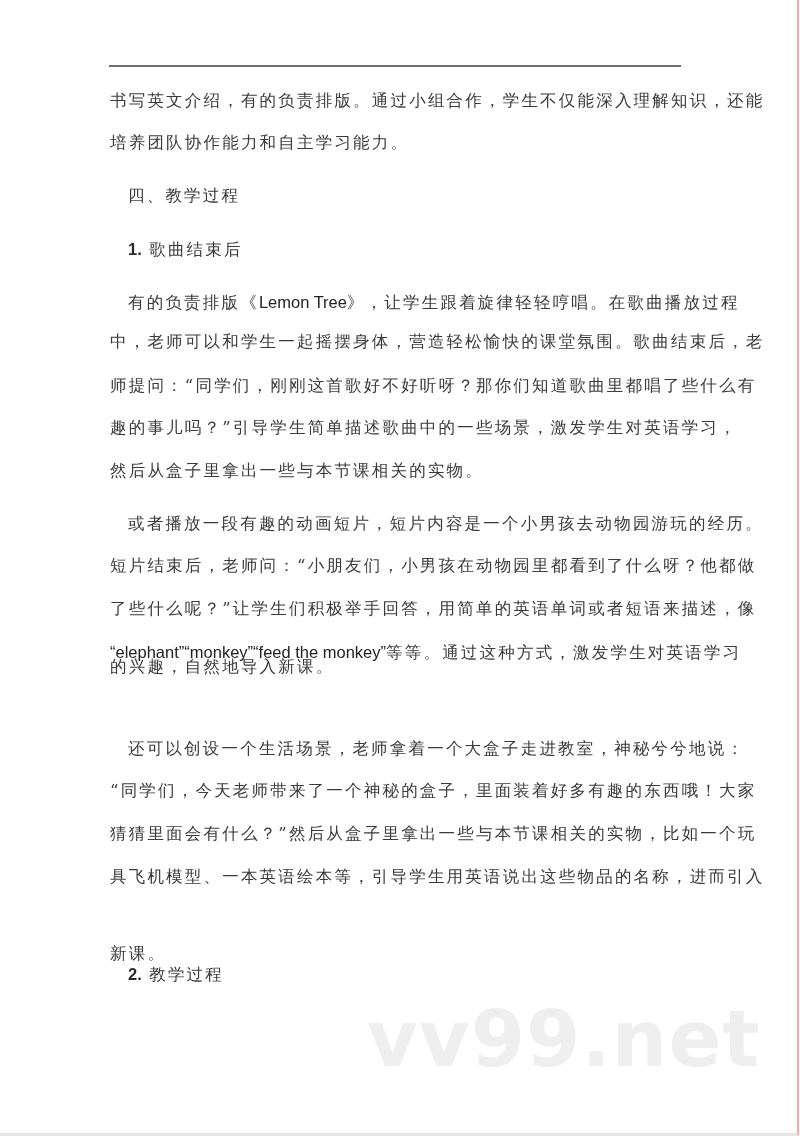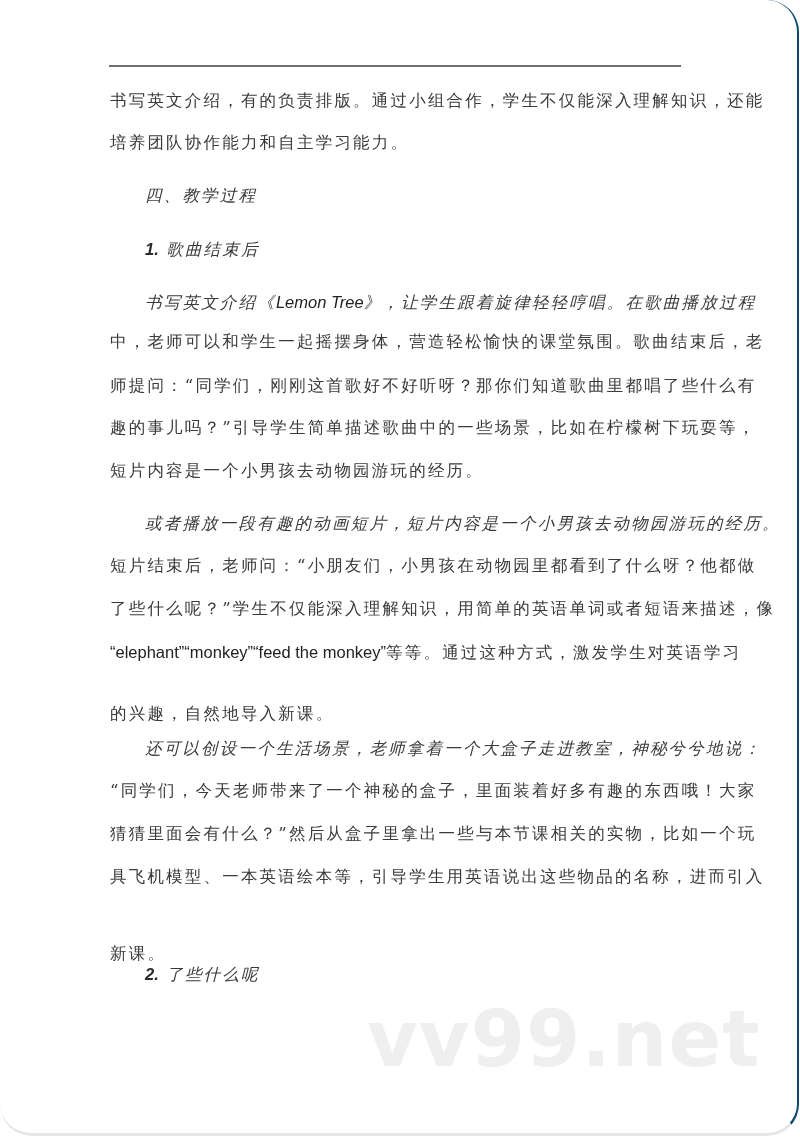--- a/index.html
+++ b/index.html
@@ -14,23 +14,22 @@
       overflow: hidden;
       font-family: "DejaVu Serif", "Liberation Serif", serif;
       color: #3a3a3a;
     }
     .page {
       position: absolute;
       left: 0; top: 0;
       width: 797px;
       height: 1133px;
       background: #ffffff;
-      border-right: 2px solid #0c4a6e;
+      border-right: 2px solid #fca5a5;
       border-bottom: 3px solid #e6e6e6;
-      border-radius: 32px;
     }
     .header-rule {
       position: absolute;
       left: 109px;
       top: 65px;
       width: 572px;
       height: 0;
       border-top: 2px solid #6e6e6e;
     }
     .content {
@@ -41,21 +40,21 @@
     }
     .line {
       position: absolute;
       left: 0;
       white-space: nowrap;
       font-size: 16.5px;
       letter-spacing: 2.2px;
       line-height: 22px;
       color: #3a3a3a;
     }
-    .line.indent { left: 35px; font-style: italic; }
+    .line.indent { left: 18px; }
     .num {
       font-family: "Liberation Sans", sans-serif;
       font-weight: bold;
       letter-spacing: 0;
       color: #2a2a2a;
     }
     .latin {
       font-family: "Liberation Sans", sans-serif;
       letter-spacing: 0;
       color: #222222;
@@ -87,43 +86,43 @@
     <div class="line" style="top:52px">培养团队协作能力和自主学习能力。</div>
 
     <div class="line indent" style="top:105px">四、教学过程</div>
 
     <div class="line indent" style="top:158px">
       <span class="num">1.</span>
       <span>歌曲结束后</span>
     </div>
 
     <div class="line indent" style="top:211px">
-      <span>书写英文介绍《</span><span class="latin">Lemon Tree</span><span>》，让学生跟着旋律轻轻哼唱。在歌曲播放过程</span>
+      <span>有的负责排版《</span><span class="latin">Lemon Tree</span><span>》，让学生跟着旋律轻轻哼唱。在歌曲播放过程</span>
     </div>
     <div class="line" style="top:251px">中，老师可以和学生一起摇摆身体，营造轻松愉快的课堂氛围。歌曲结束后，老</div>
     <div class="line" style="top:295px">师提问：“同学们，刚刚这首歌好不好听呀？那你们知道歌曲里都唱了些什么有</div>
-    <div class="line" style="top:337px">趣的事儿吗？”引导学生简单描述歌曲中的一些场景，比如在柠檬树下玩耍等，</div>
-    <div class="line" style="top:380px">短片内容是一个小男孩去动物园游玩的经历。</div>
+    <div class="line" style="top:337px">趣的事儿吗？”引导学生简单描述歌曲中的一些场景，激发学生对英语学习，</div>
+    <div class="line" style="top:380px">然后从盒子里拿出一些与本节课相关的实物。</div>
 
     <div class="line indent" style="top:433px">或者播放一段有趣的动画短片，短片内容是一个小男孩去动物园游玩的经历。</div>
     <div class="line" style="top:475px">短片结束后，老师问：“小朋友们，小男孩在动物园里都看到了什么呀？他都做</div>
-    <div class="line" style="top:518px">了些什么呢？”学生不仅能深入理解知识，用简单的英语单词或者短语来描述，像</div>
+    <div class="line" style="top:518px">了些什么呢？”让学生们积极举手回答，用简单的英语单词或者短语来描述，像</div>
     <div class="line" style="top:561px">
       <span class="latin">“elephant”“monkey”“feed the monkey”</span><span>等等。通过这种方式，激发学生对英语学习</span>
     </div>
-    <div class="line" style="top:623px">的兴趣，自然地导入新课。</div>
+    <div class="line" style="top:576px">的兴趣，自然地导入新课。</div>
 
     <div class="line indent" style="top:658px">还可以创设一个生活场景，老师拿着一个大盒子走进教室，神秘兮兮地说：</div>
     <div class="line" style="top:700px">“同学们，今天老师带来了一个神秘的盒子，里面装着好多有趣的东西哦！大家</div>
     <div class="line" style="top:743px">猜猜里面会有什么？”然后从盒子里拿出一些与本节课相关的实物，比如一个玩</div>
     <div class="line" style="top:786px">具飞机模型、一本英语绘本等，引导学生用英语说出这些物品的名称，进而引入</div>
     <div class="line" style="top:863px">新课。</div>
 
     <div class="line indent" style="top:883px">
       <span class="num">2.</span>
-      <span>了些什么呢</span>
+      <span>教学过程</span>
     </div>
 
   </div>
 
   <div class="watermark">vv99.net</div>
 
 </div>
 
 </body></html>

